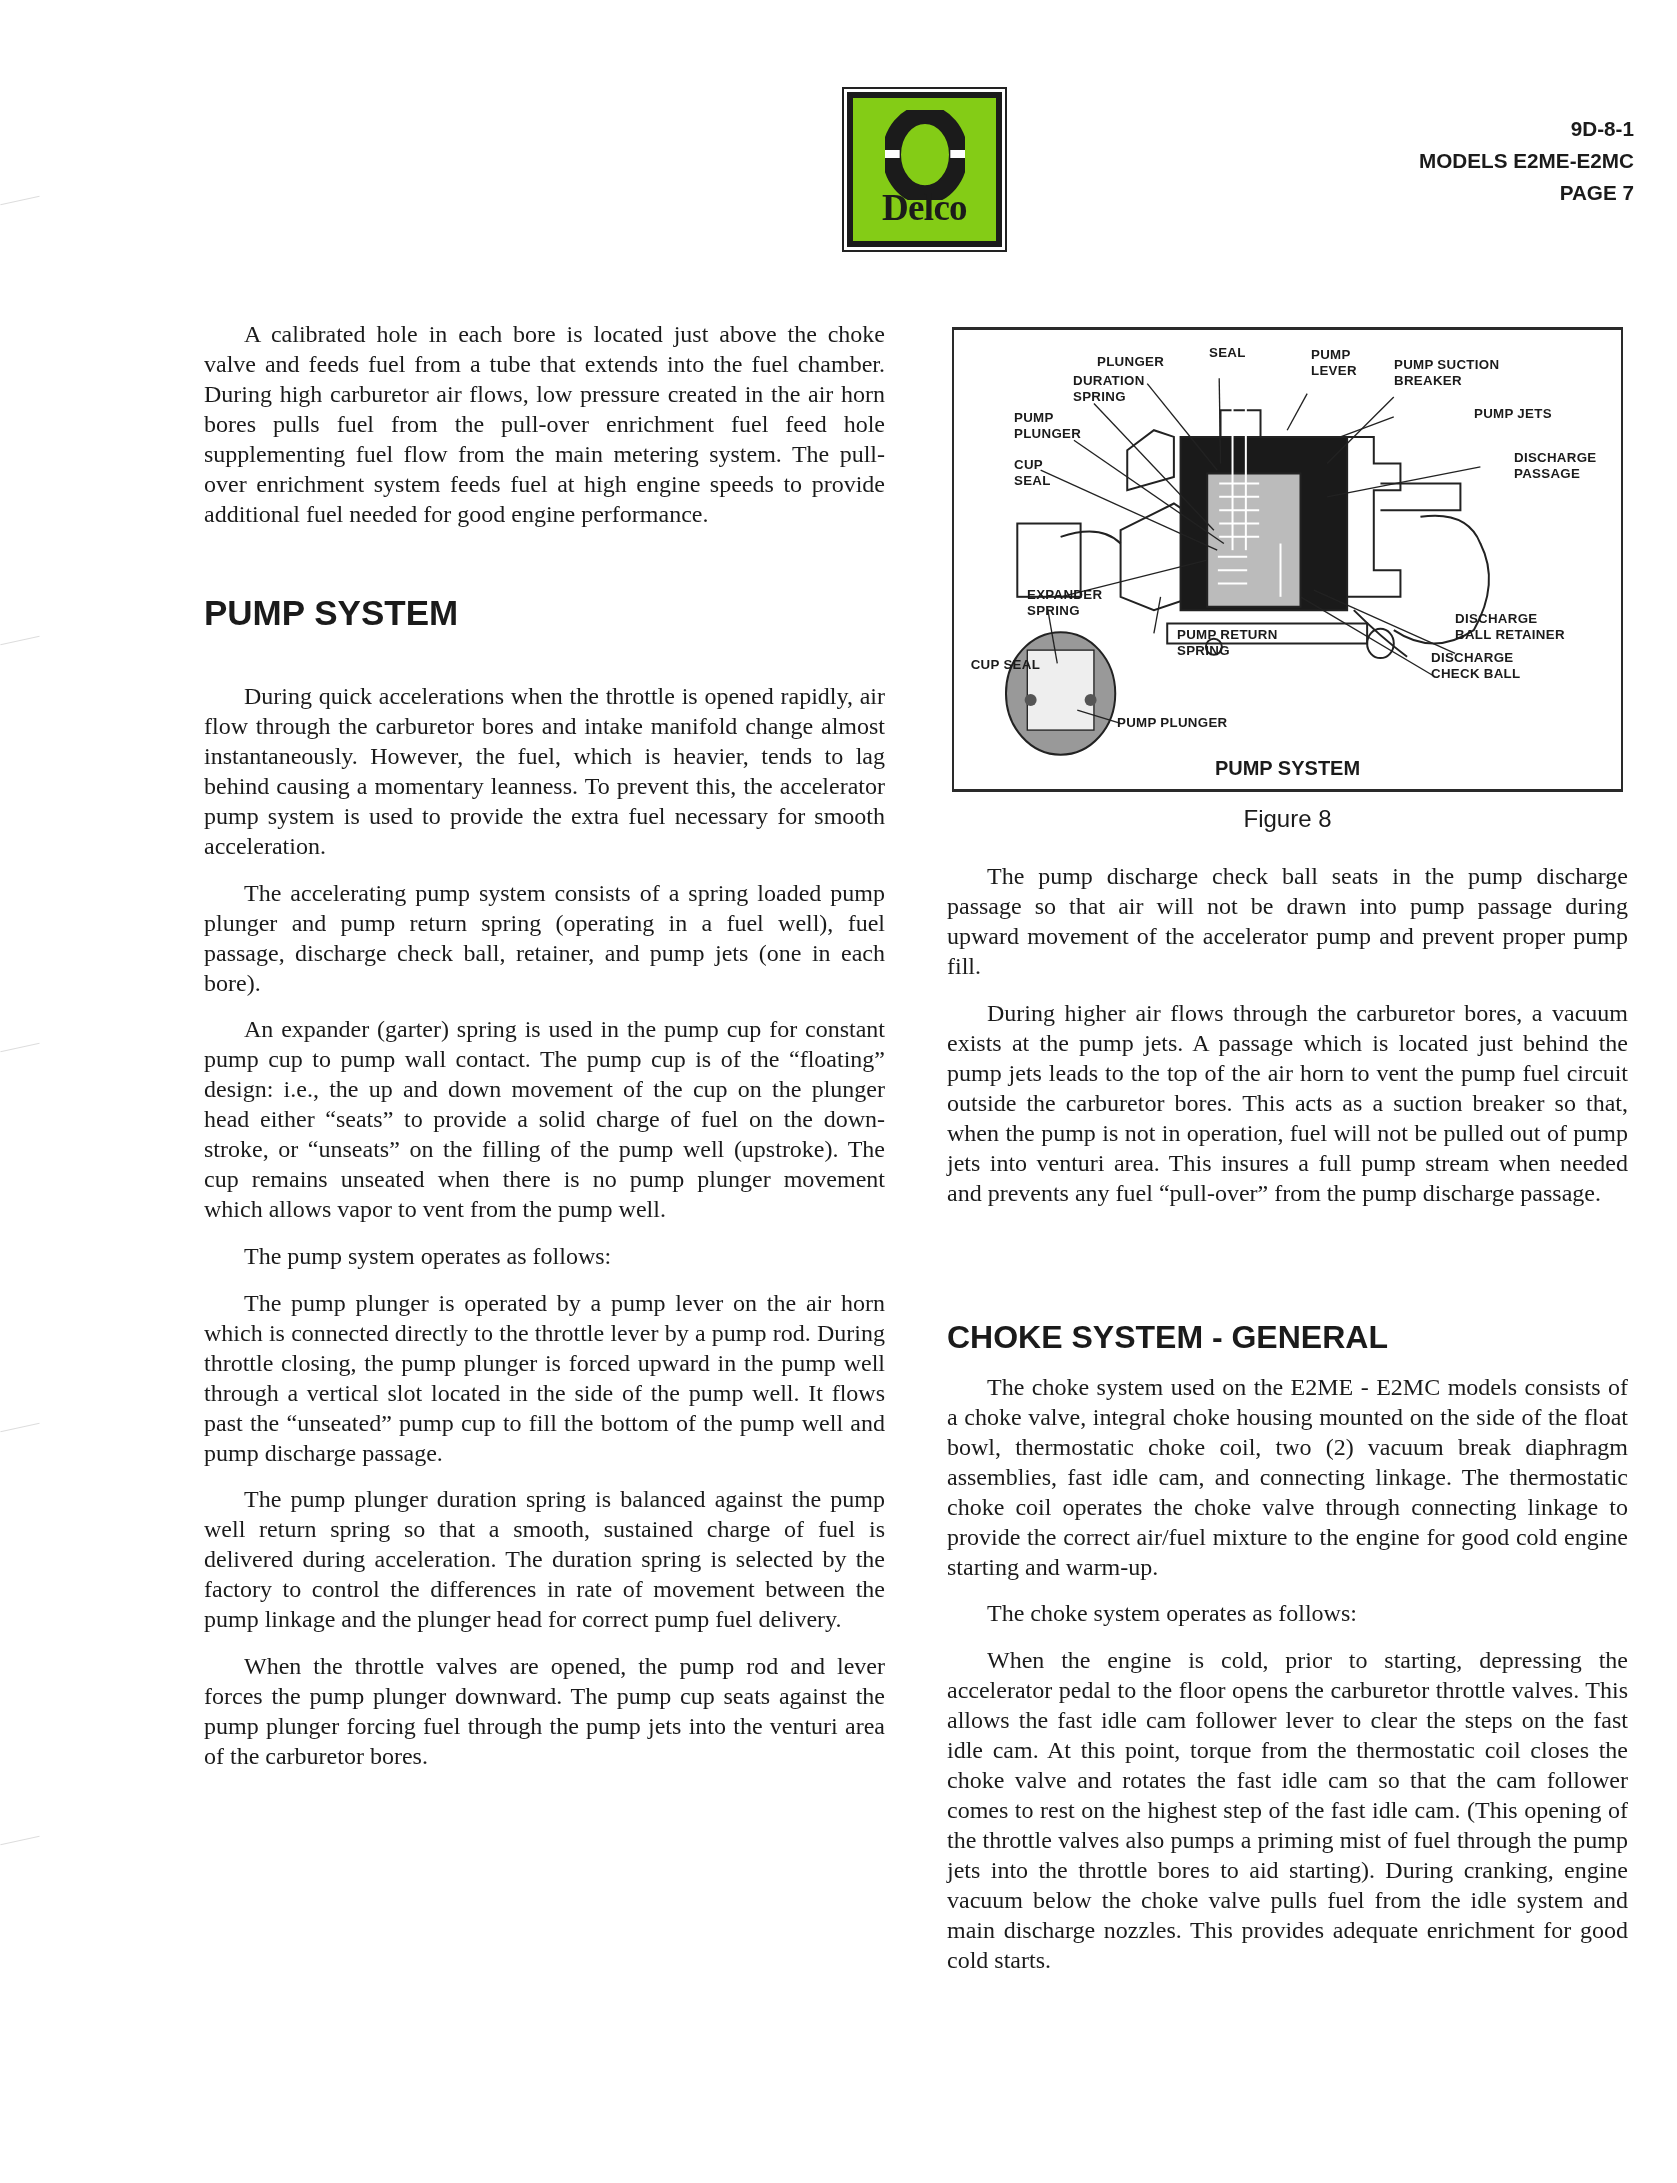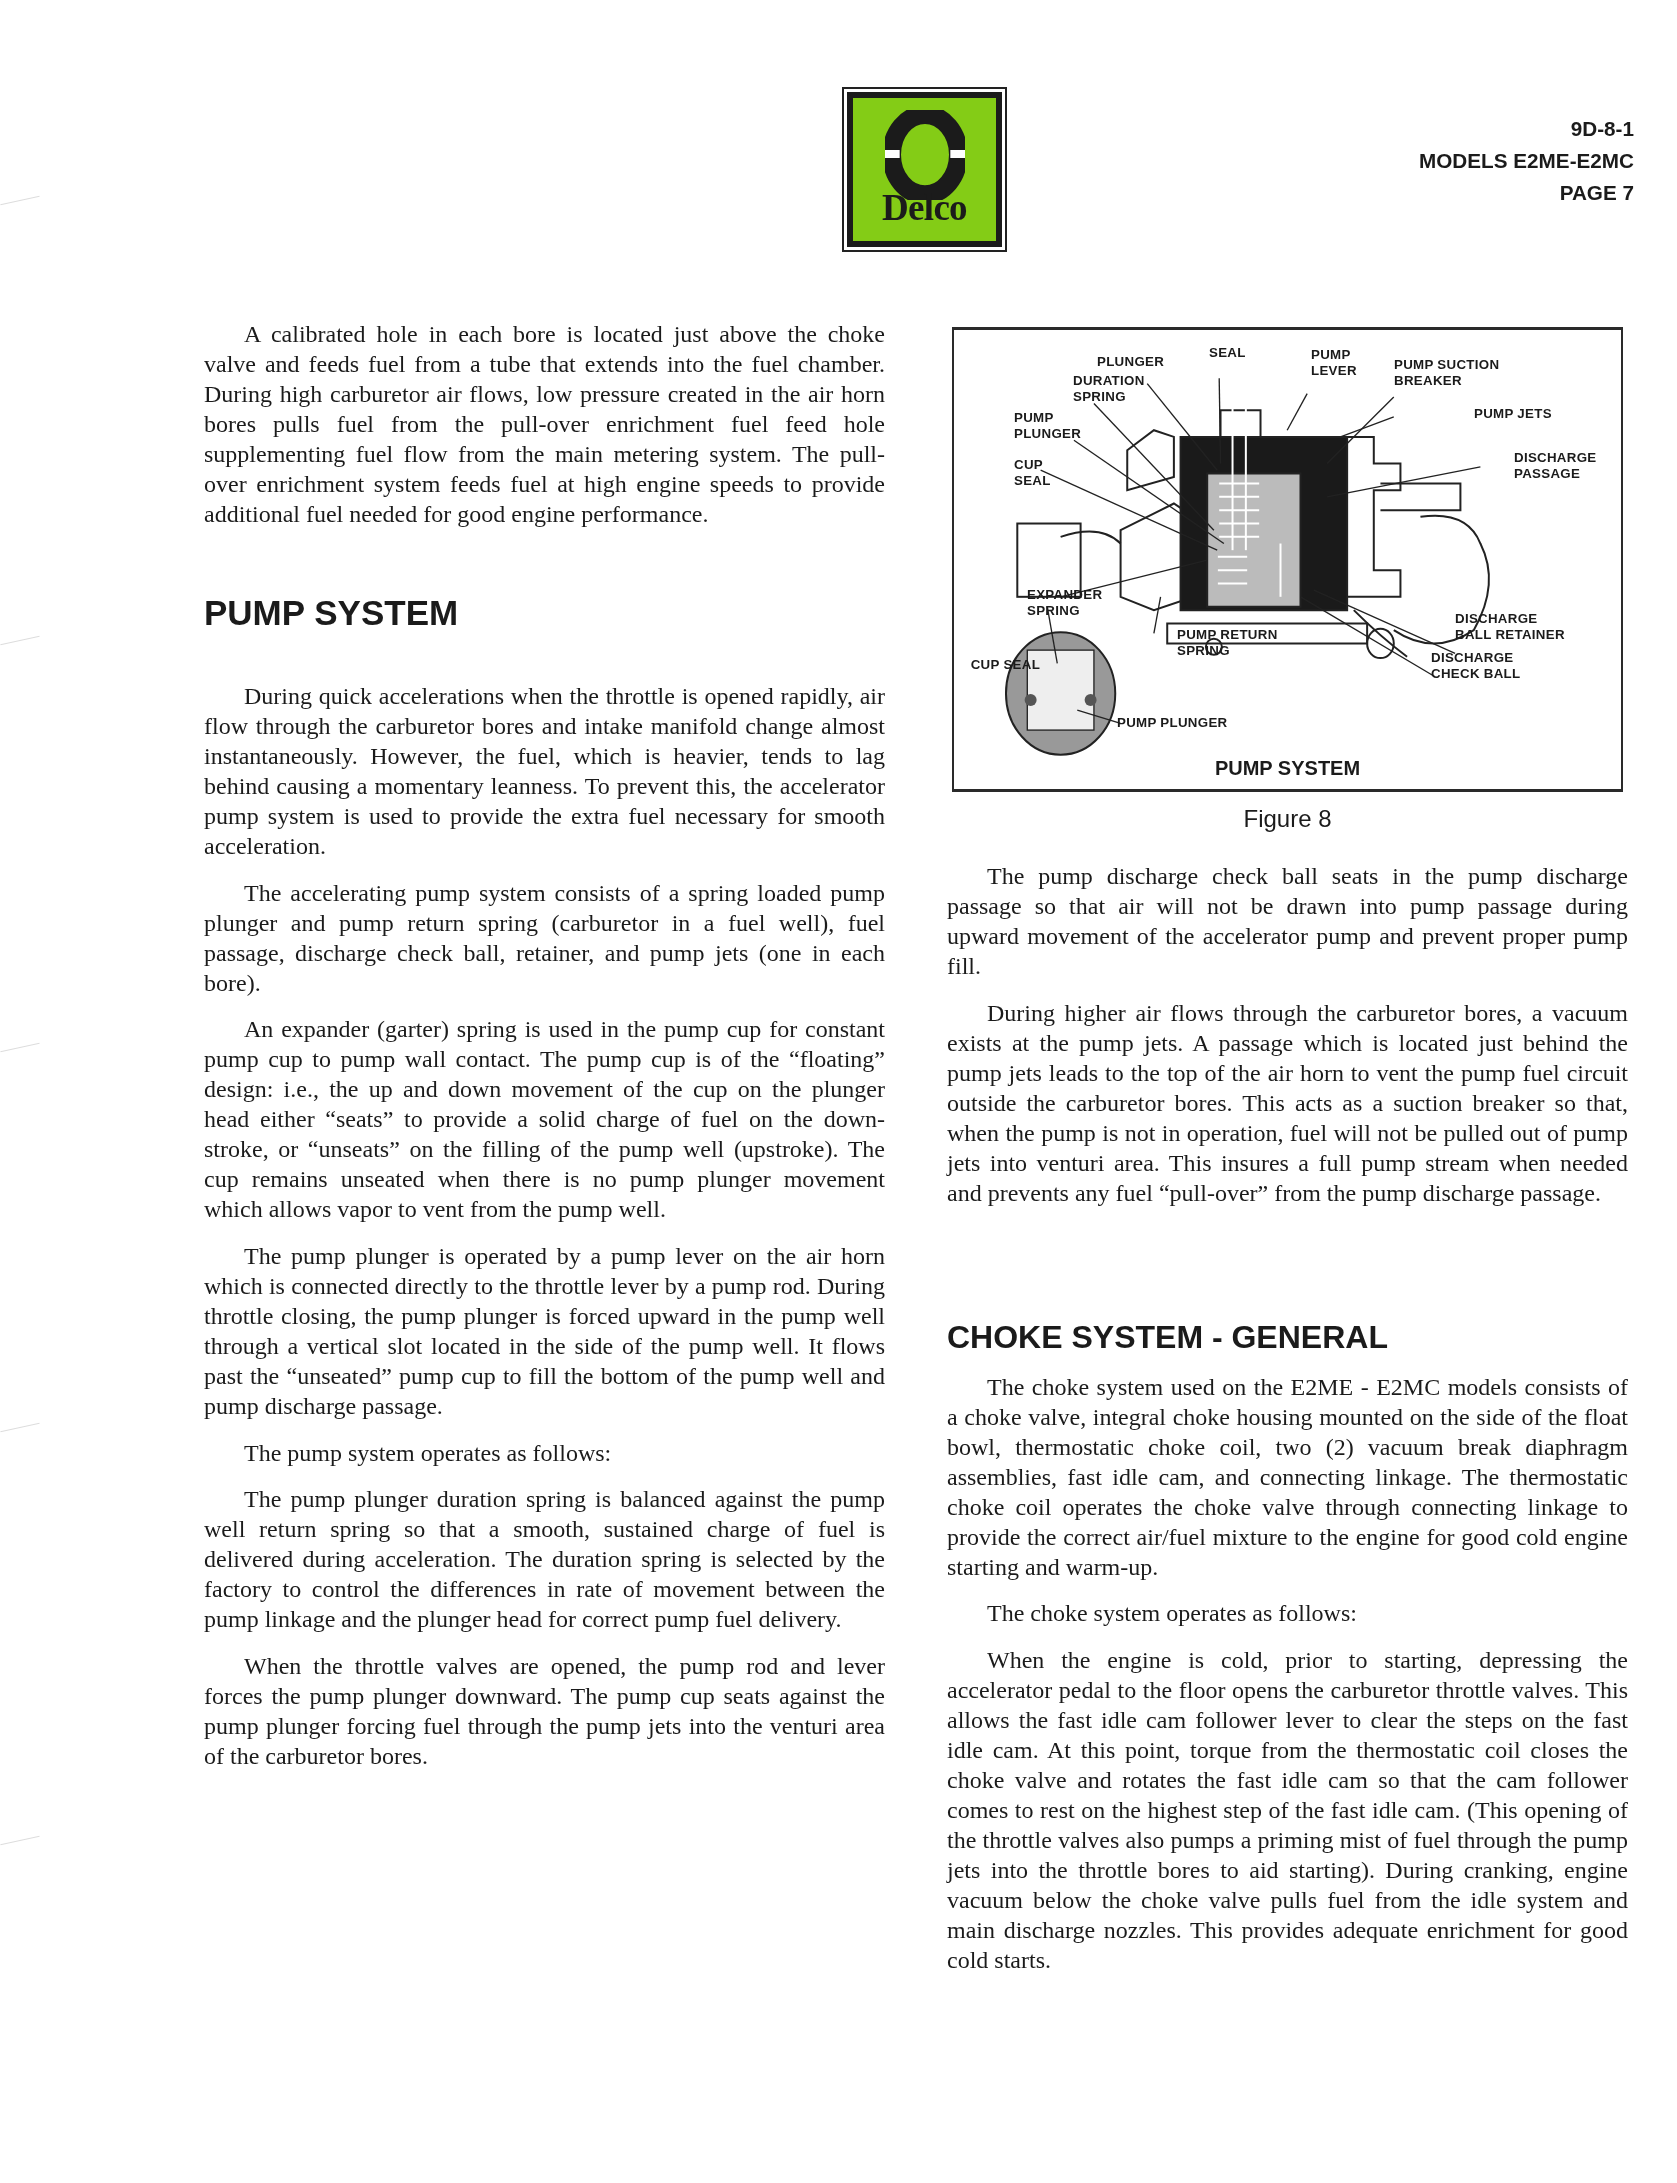--- a/index.html
+++ b/index.html
@@ -58,24 +58,24 @@
   <div>PAGE 7</div>
 </div>
 
 <div class="col-left">
   <p class="body serif">A calibrated hole in each bore is located just above the choke valve and feeds fuel from a tube that extends into the fuel chamber. During high carburetor air flows, low pressure created in the air horn bores pulls fuel from the pull-over enrichment fuel feed hole supplementing fuel flow from the main metering system. The pull-over enrichment system feeds fuel at high engine speeds to provide additional fuel needed for good engine performance.</p>
   <div style="height:47px"></div>
   <h1 class="sec sans">PUMP SYSTEM</h1>
   <div style="height:9.3px"></div>
   <div style="height:39px"></div>
   <p class="body serif">During quick accelerations when the throttle is opened rapidly, air flow through the carburetor bores and intake manifold change almost instantaneously. However, the fuel, which is heavier, tends to lag behind causing a momentary leanness. To prevent this, the accelerator pump system is used to provide the extra fuel necessary for smooth acceleration.</p>
-  <p class="body serif">The accelerating pump system consists of a spring loaded pump plunger and pump return spring (carburetor in a fuel well), fuel passage, discharge check ball, retainer, and pump jets (one in each bore).</p>
+  <p class="body serif">The accelerating pump system consists of a spring loaded pump plunger and pump return spring (operating in a fuel well), fuel passage, discharge check ball, retainer, and pump jets (one in each bore).</p>
   <p class="body serif">An expander (garter) spring is used in the pump cup for constant pump cup to pump wall contact. The pump cup is of the “floating” design: i.e., the up and down movement of the cup on the plunger head either “seats” to provide a solid charge of fuel on the down-stroke, or “unseats” on the filling of the pump well (upstroke). The cup remains unseated when there is no pump plunger movement which allows vapor to vent from the pump well.</p>
+  <p class="body serif">The pump system operates as follows:</p>
   <p class="body serif">The pump plunger is operated by a pump lever on the air horn which is connected directly to the throttle lever by a pump rod. During throttle closing, the pump plunger is forced upward in the pump well through a vertical slot located in the side of the pump well. It flows past the “unseated” pump cup to fill the bottom of the pump well and pump discharge passage.</p>
-  <p class="body serif">The pump system operates as follows:</p>
   <p class="body serif">The pump plunger duration spring is balanced against the pump well return spring so that a smooth, sustained charge of fuel is delivered during acceleration. The duration spring is selected by the factory to control the differences in rate of movement between the pump linkage and the plunger head for correct pump fuel delivery.</p>
   <p class="body serif">When the throttle valves are opened, the pump rod and lever forces the pump plunger downward. The pump cup seats against the pump plunger forcing fuel through the pump jets into the venturi area of the carburetor bores.</p>
 </div>
 
 <div class="figure sans">
   <svg width="665" height="459" viewBox="0 0 998 688">
     <g fill="none" stroke="#222" stroke-width="3">
 
       <path d="M260 180 L300 150 L330 160 L330 220 L260 240 Z"></path>
       <path d="M250 300 L330 260 L360 280 L360 400 L300 420 L250 400 Z"></path>

